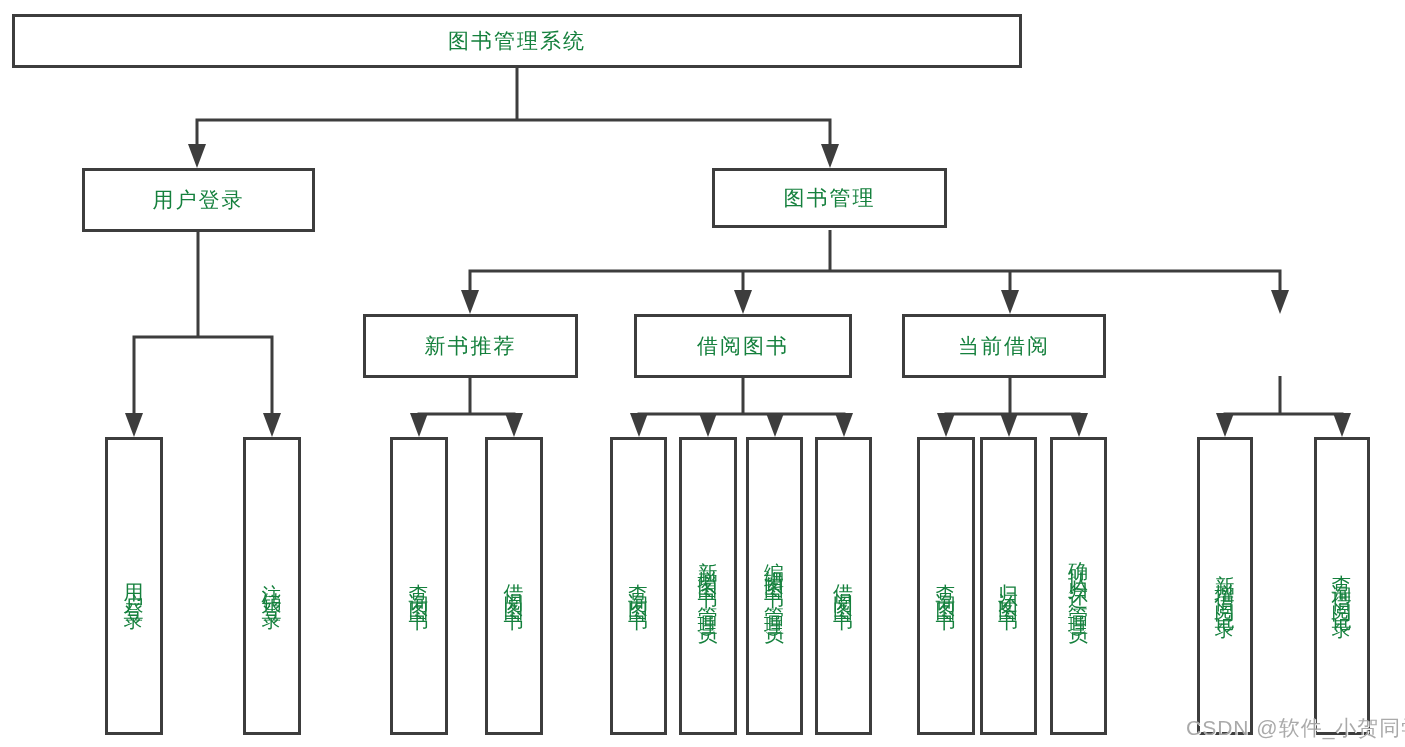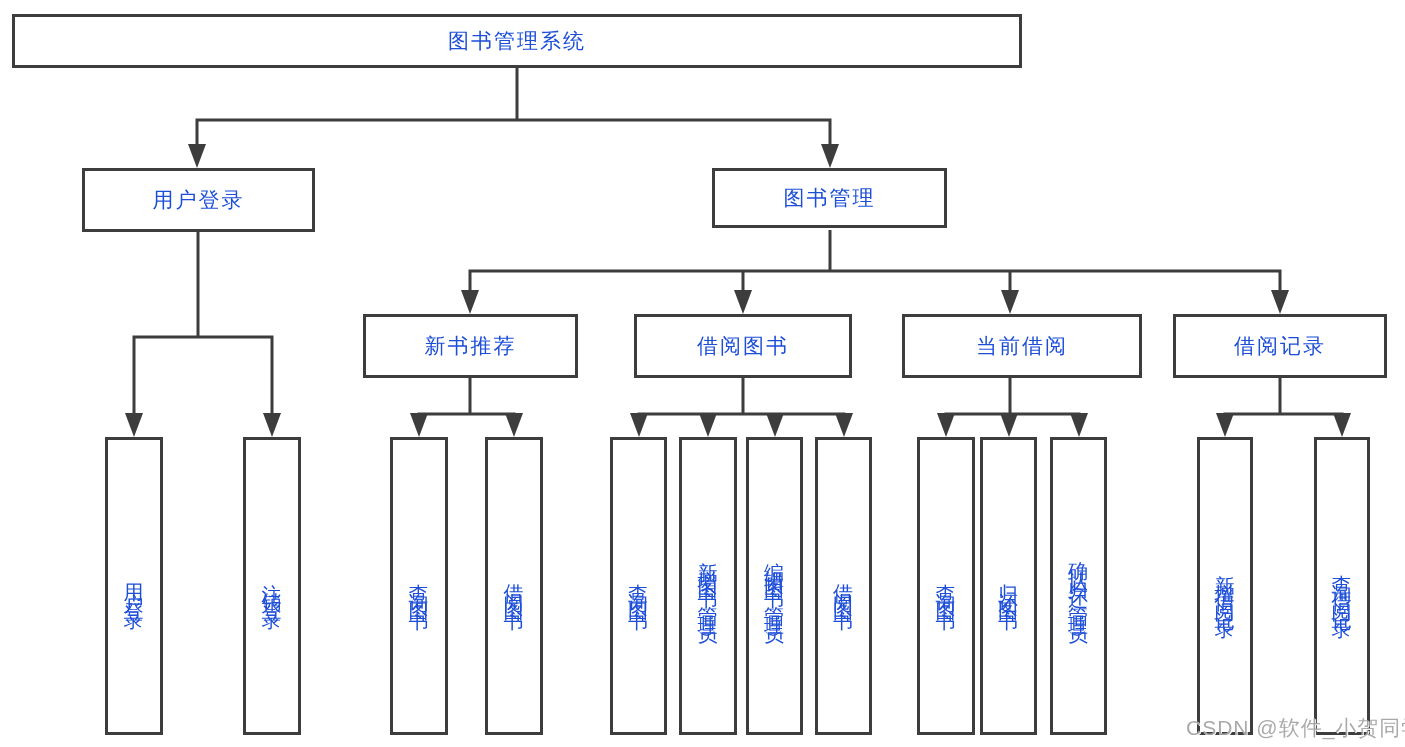--- a/index.html
+++ b/index.html
@@ -15,21 +15,21 @@
     position: absolute;
     left: 0; top: 0;
     width: 1405px; height: 747px;
     pointer-events: none;
   }
   .node {
     position: absolute;
     box-sizing: border-box;
     background: #ffffff;
     border: 3px solid #3d3d3d;
-    color: #1d4ed8;
+    color: #15803d;
     display: flex;
     align-items: center;
     justify-content: center;
     font-size: 21px;
     letter-spacing: 2px;
     text-align: left;
     line-height: 1.2;
   }
   .node.v {
     writing-mode: vertical-rl;
@@ -106,22 +106,21 @@
     </g>
   </svg>
 
   <div class="node" style="left:12px;top:14px;width:1010px;height:54px">图书管理系统</div>
 
   <div class="node" style="left:82px;top:168px;width:233px;height:64px">用户登录</div>
   <div class="node" style="left:712px;top:168px;width:235px;height:60px">图书管理</div>
 
   <div class="node" style="left:363px;top:314px;width:215px;height:64px">新书推荐</div>
   <div class="node" style="left:634px;top:314px;width:218px;height:64px">借阅图书</div>
-  <div class="node" style="left:902px;top:314px;width:240px;height:64px">当前借阅</div>
-  <div class="node" style="left:1173px;top:314px;width:214px;height:64px">借阅记录</div>
+  <div class="node" style="left:902px;top:314px;width:204px;height:64px">当前借阅</div>
 
   <div class="node v" style="left:105px;top:437px;width:58px;height:298px">用户登录</div>
   <div class="node v" style="left:243px;top:437px;width:58px;height:298px">注销登录</div>
 
   <div class="node v" style="left:390px;top:437px;width:58px;height:298px">查询图书</div>
   <div class="node v" style="left:485px;top:437px;width:58px;height:298px">借阅图书</div>
 
   <div class="node v" style="left:610px;top:437px;width:57px;height:298px">查询图书</div>
   <div class="node v" style="left:679px;top:437px;width:58px;height:298px">新增图书（管理员）</div>
   <div class="node v" style="left:746px;top:437px;width:57px;height:298px">编辑图书（管理员）</div>

